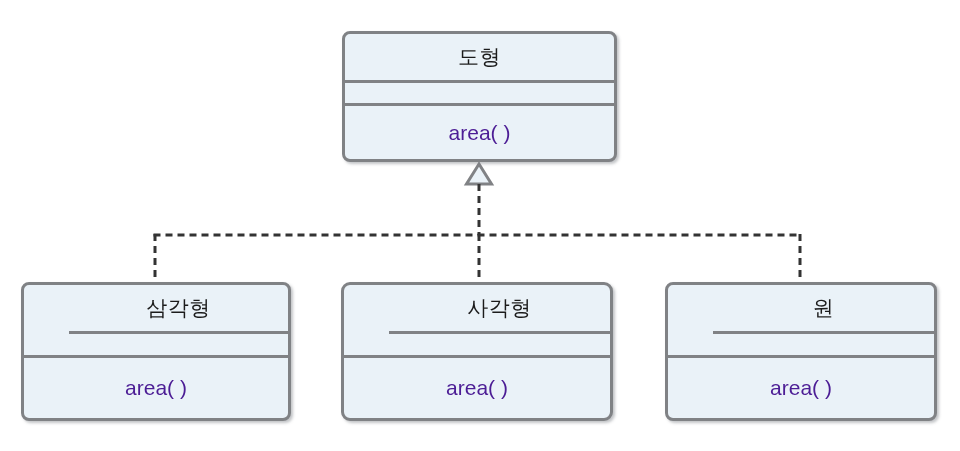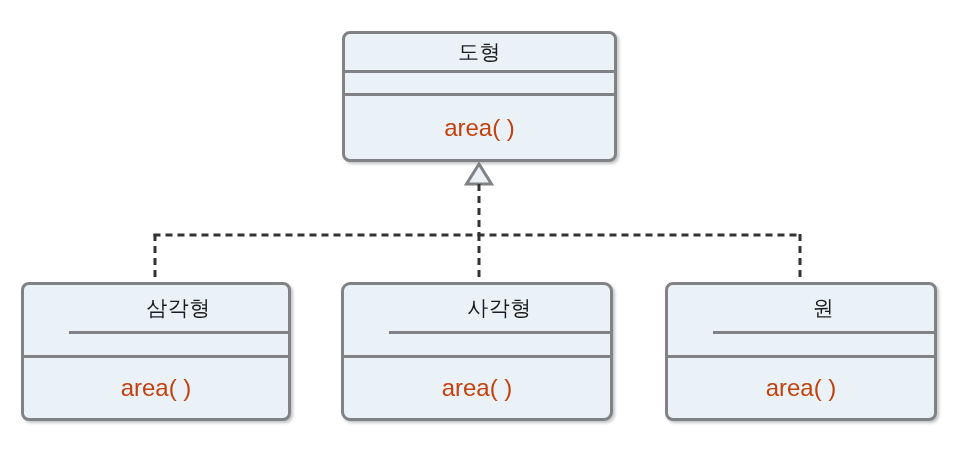--- a/index.html
+++ b/index.html
@@ -64,32 +64,32 @@
     flex: 0 0 auto;
     border-bottom: 3px solid #808285;
   }
 
   .uml-method-row {
     box-sizing: border-box;
     flex: 1 1 auto;
     display: flex;
     align-items: center;
     justify-content: center;
-    color: #c2410c;
-    font-size: 24px;
+    color: #4c1d95;
+    font-size: 21px;
   }
 
   
   #class-shape {
     left: 342px;
     top: 31px;
     width: 275px;
     height: 131px;
   }
-  #class-shape .uml-name-row   { height: 39px; }
+  #class-shape .uml-name-row   { height: 49px; }
   #class-shape .uml-attr-row   { height: 23px; }
 
   
   .uml-subclass {
     top: 282px;
     height: 139px;
   }
   .uml-subclass .uml-name-row  { height: 49px; margin-left: 45px; }
   .uml-subclass .uml-attr-row  { height: 24px; }
 

